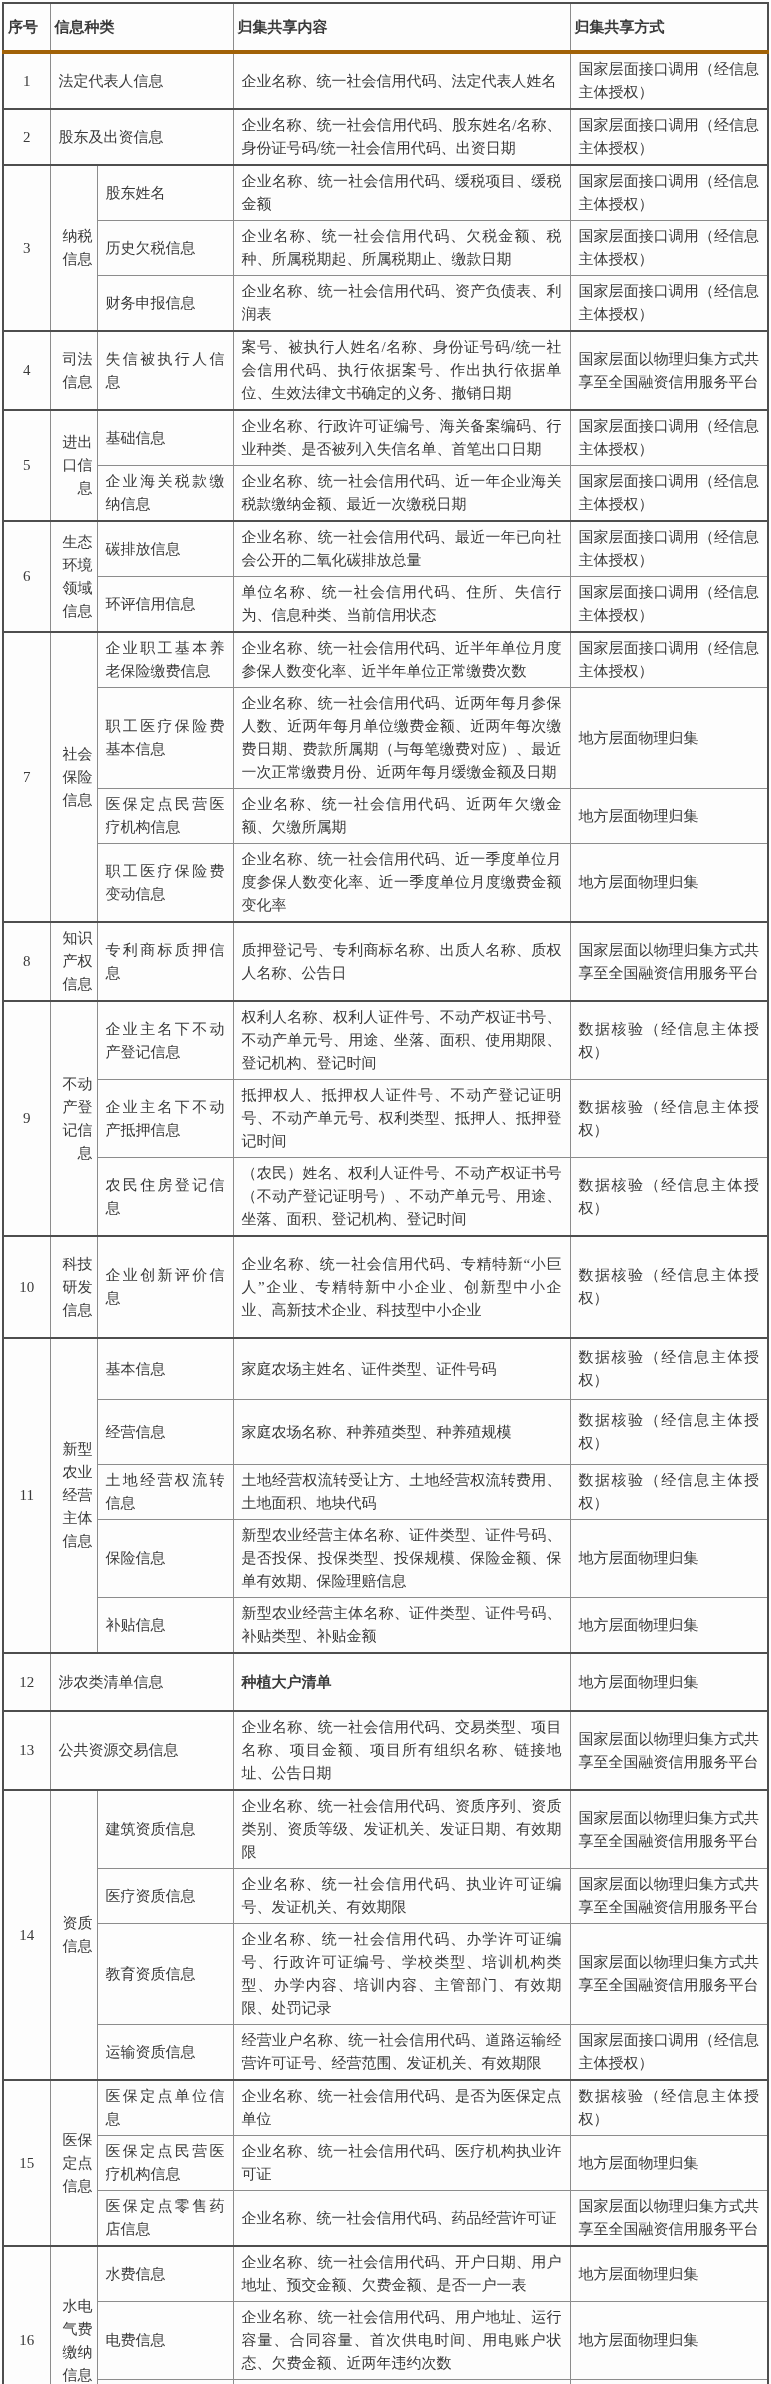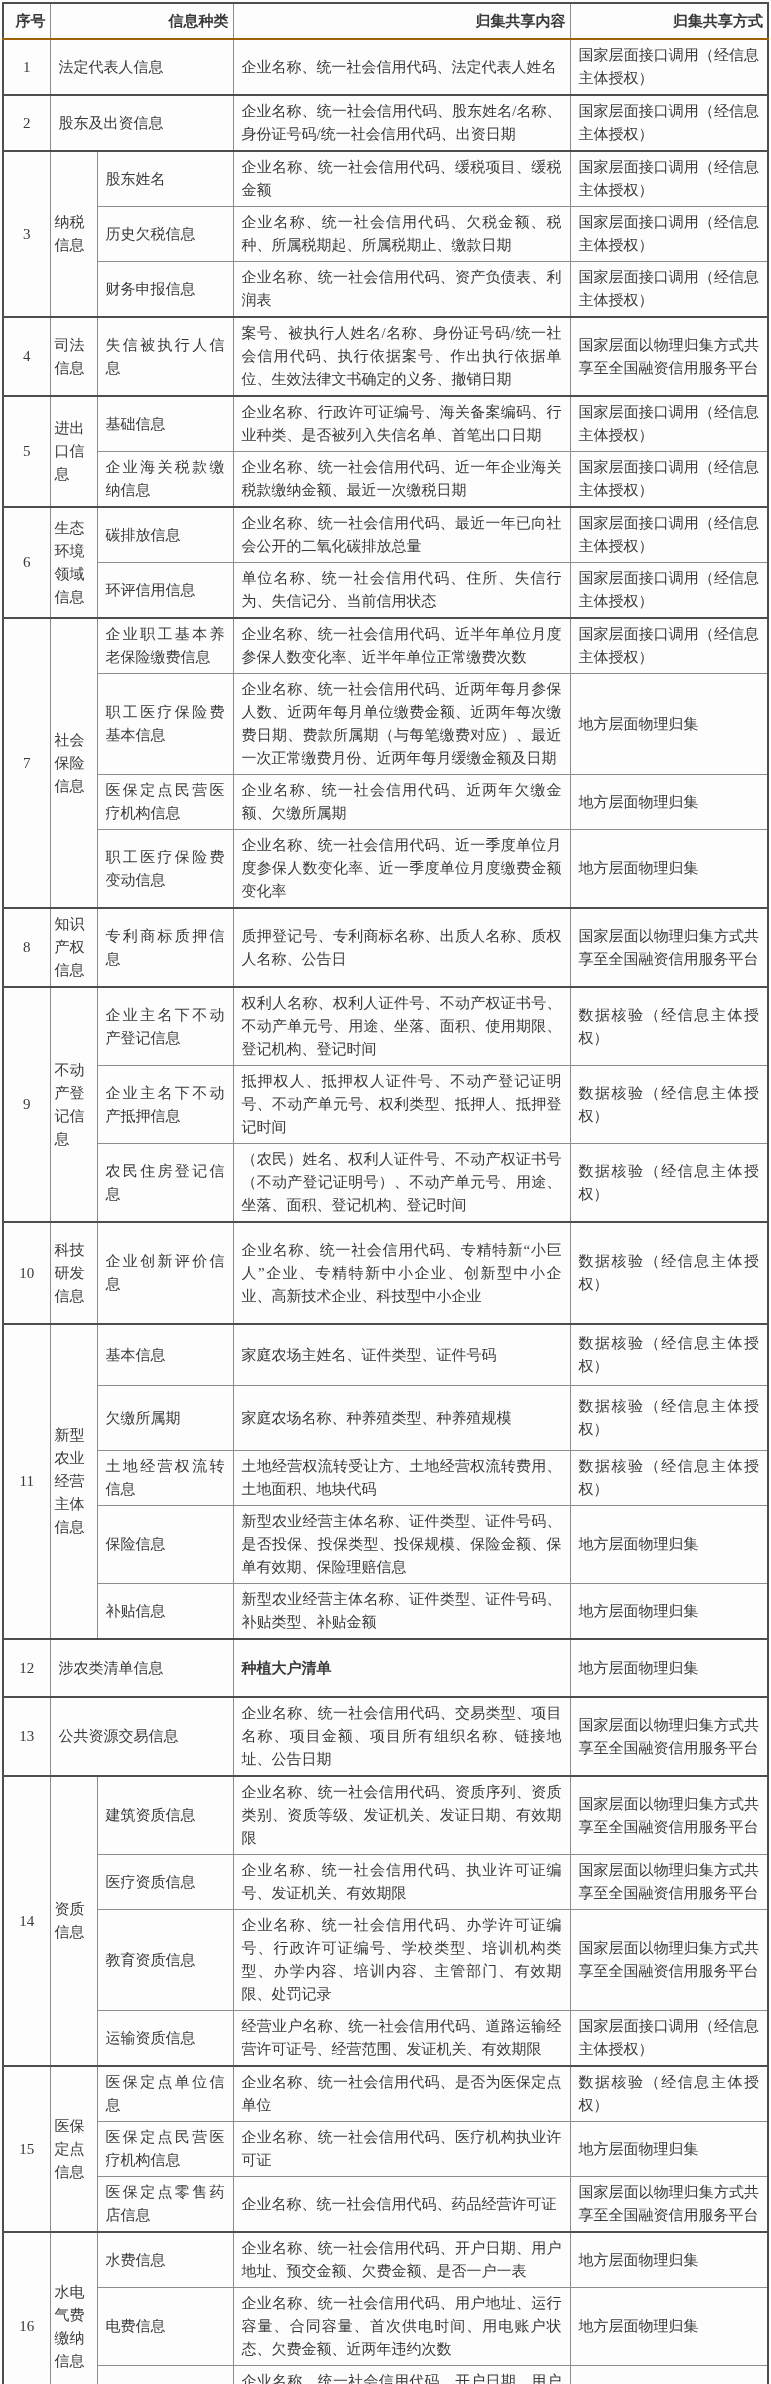--- a/index.html
+++ b/index.html
@@ -20,28 +20,28 @@
   th,td{
     border:1px solid #8c8c8c;
     font-size:15px;
     line-height:23px;
     vertical-align:middle;
     padding:4px 8px;
     word-break:break-all;
   }
   thead th{
     font-weight:bold;
-    text-align:right;
+    text-align:left;
     height:30px;
-    padding:2px 4px;
-    border-bottom:2px solid #a16207;
+    padding:8px 4px;
+    border-bottom:4px solid #a16207;
   }
   tr.sec-first td{border-top:2px solid #4e4e4e;}
   td.no-cell{text-align:center;padding:4px 2px;}
-  td.group-cell{text-align:left;padding:4px 4px;}
+  td.group-cell{text-align:right;padding:4px 4px;}
   td.type-cell{text-align:justify;}
   td.content-cell{text-align:justify;}
   td.method-cell{text-align:justify;}
 </style>
 </head>
 <body>
 
 <table class="info-table">
   <colgroup>
     <col class="c-no">
@@ -109,21 +109,21 @@
       </tr>
       <tr class="sec-first">
         <td class="no-cell" rowspan="2">6</td>
         <td class="group-cell" rowspan="2">生态环境领域信息</td>
         <td class="type-cell">碳排放信息</td>
         <td class="content-cell">企业名称、统一社会信用代码、最近一年已向社会公开的二氧化碳排放总量</td>
         <td class="method-cell">国家层面接口调用（经信息主体授权）</td>
       </tr>
       <tr>
         <td class="type-cell">环评信用信息</td>
-        <td class="content-cell">单位名称、统一社会信用代码、住所、失信行为、失信记分、当前信用状态</td>
+        <td class="content-cell">单位名称、统一社会信用代码、住所、失信行为、信息种类、当前信用状态</td>
         <td class="method-cell">国家层面接口调用（经信息主体授权）</td>
       </tr>
       <tr class="sec-first">
         <td class="no-cell" rowspan="4">7</td>
         <td class="group-cell" rowspan="4">社会保险信息</td>
         <td class="type-cell">企业职工基本养老保险缴费信息</td>
         <td class="content-cell">企业名称、统一社会信用代码、近半年单位月度参保人数变化率、近半年单位正常缴费次数</td>
         <td class="method-cell">国家层面接口调用（经信息主体授权）</td>
       </tr>
       <tr>
@@ -173,21 +173,21 @@
         <td class="method-cell">数据核验（经信息主体授权）</td>
       </tr>
       <tr class="sec-first">
         <td class="no-cell" rowspan="5">11</td>
         <td class="group-cell" rowspan="5">新型农业经营主体信息</td>
         <td class="type-cell">基本信息</td>
         <td class="content-cell" style="height: 52px; margin-left: 36px;">家庭农场主姓名、证件类型、证件号码</td>
         <td class="method-cell">数据核验（经信息主体授权）</td>
       </tr>
       <tr>
-        <td class="type-cell">欠缴所属期</td>
+        <td class="type-cell">经营信息</td>
         <td class="content-cell" style="height: 56px;">家庭农场名称、种养殖类型、种养殖规模</td>
         <td class="method-cell">数据核验（经信息主体授权）</td>
       </tr>
       <tr>
         <td class="type-cell">土地经营权流转信息</td>
         <td class="content-cell">土地经营权流转受让方、土地经营权流转费用、土地面积、地块代码</td>
         <td class="method-cell">数据核验（经信息主体授权）</td>
       </tr>
       <tr>
         <td class="type-cell">保险信息</td>

